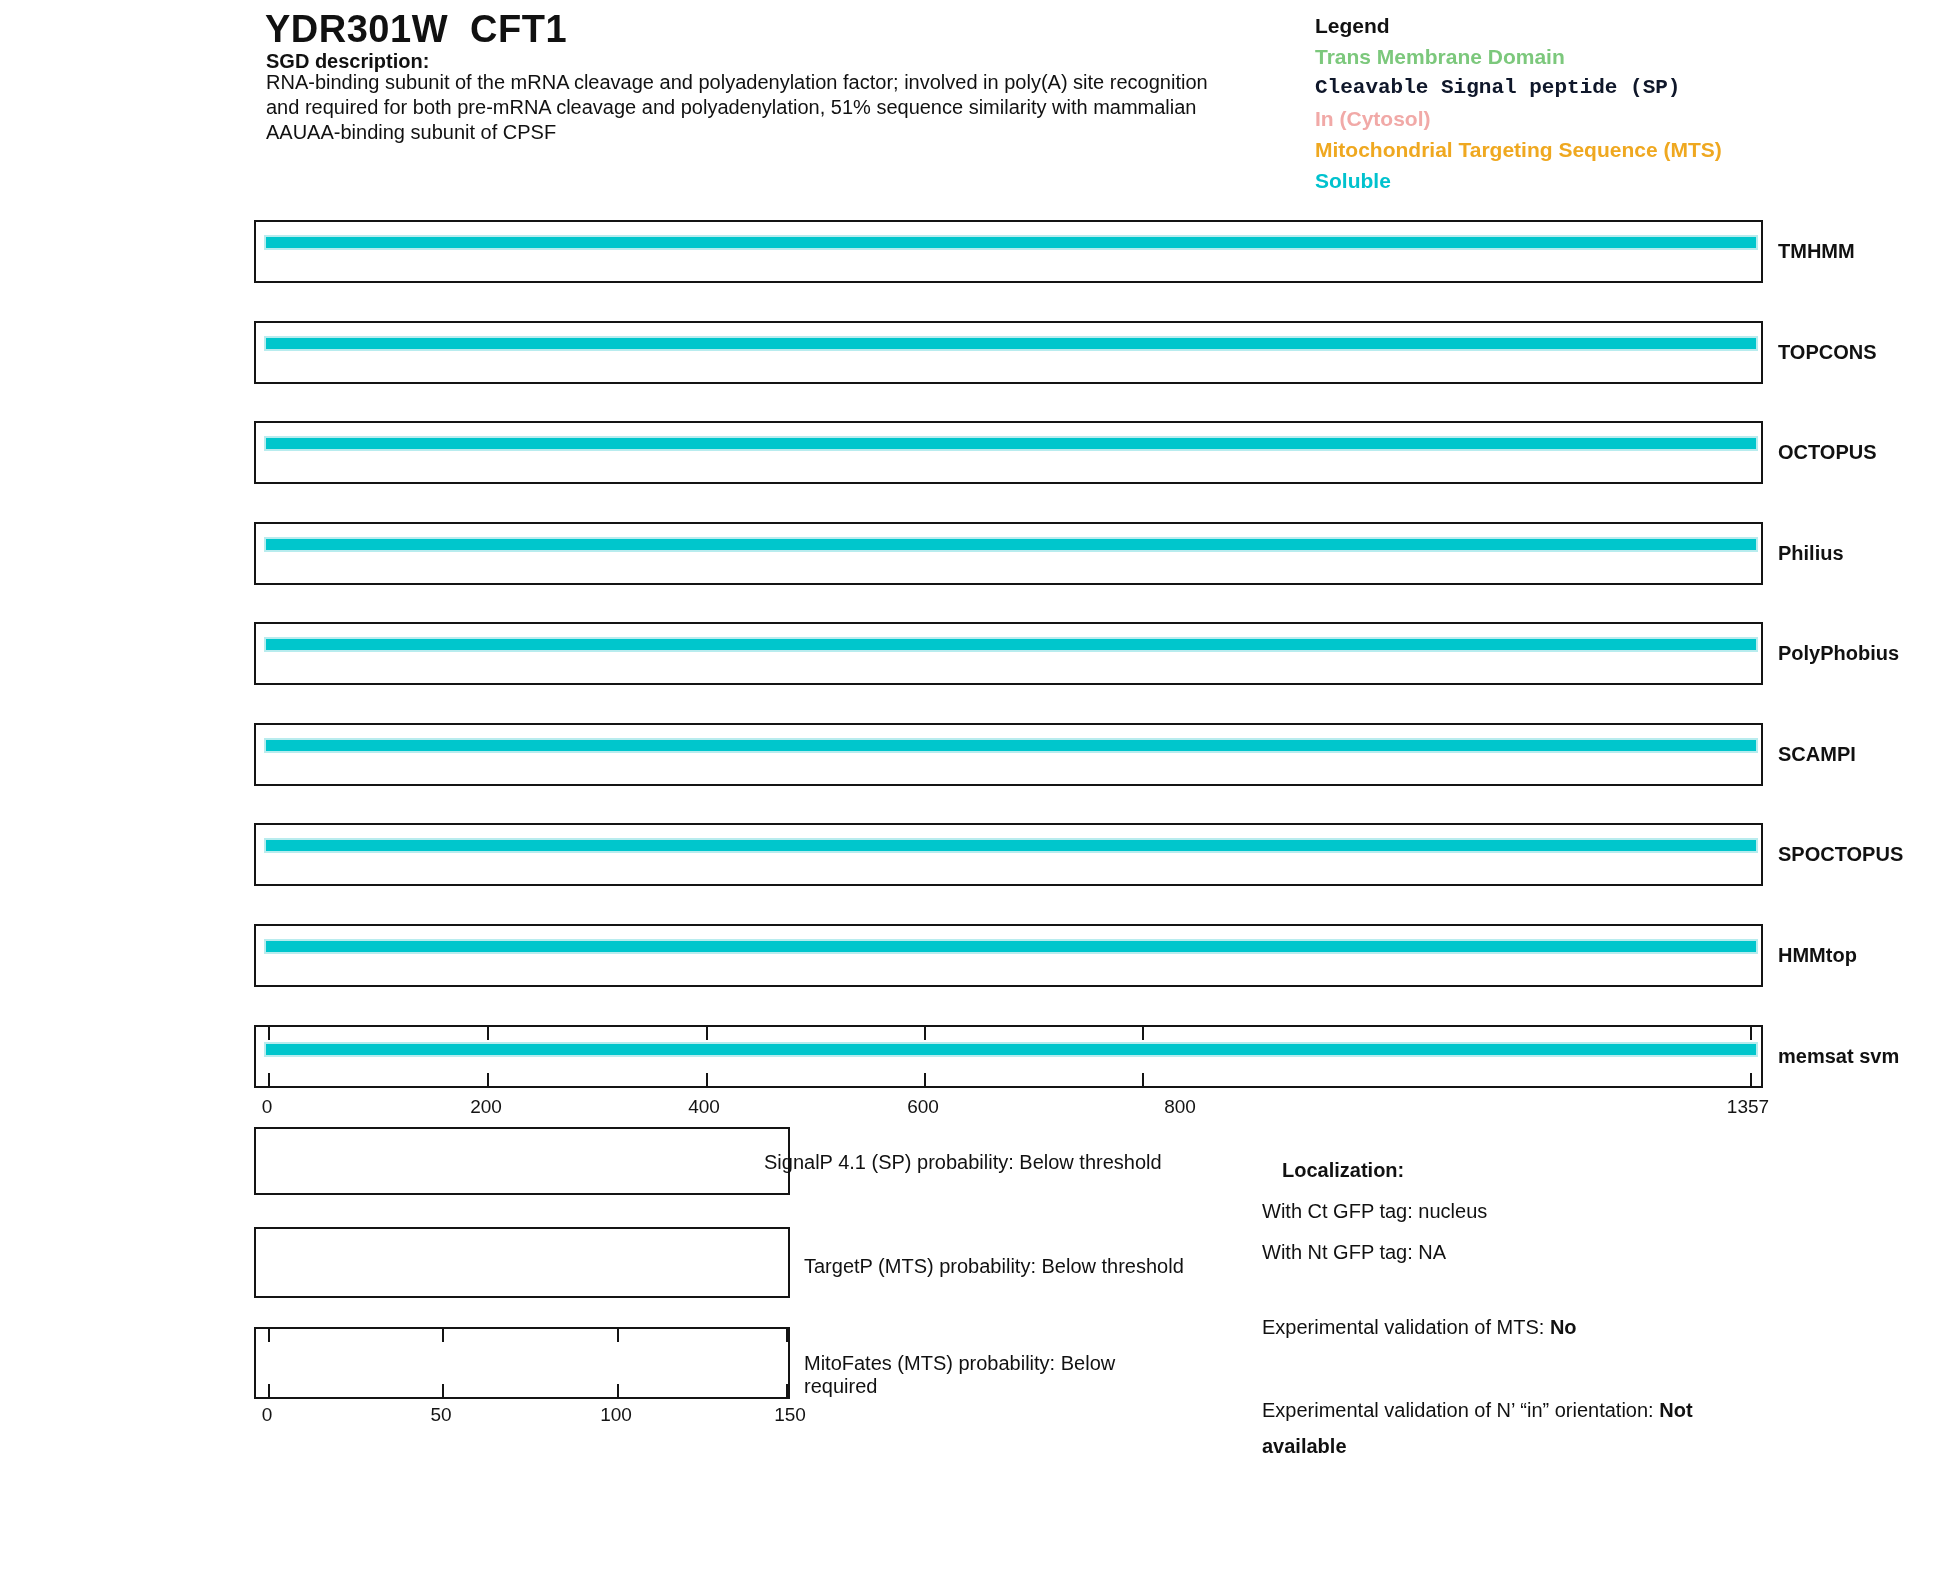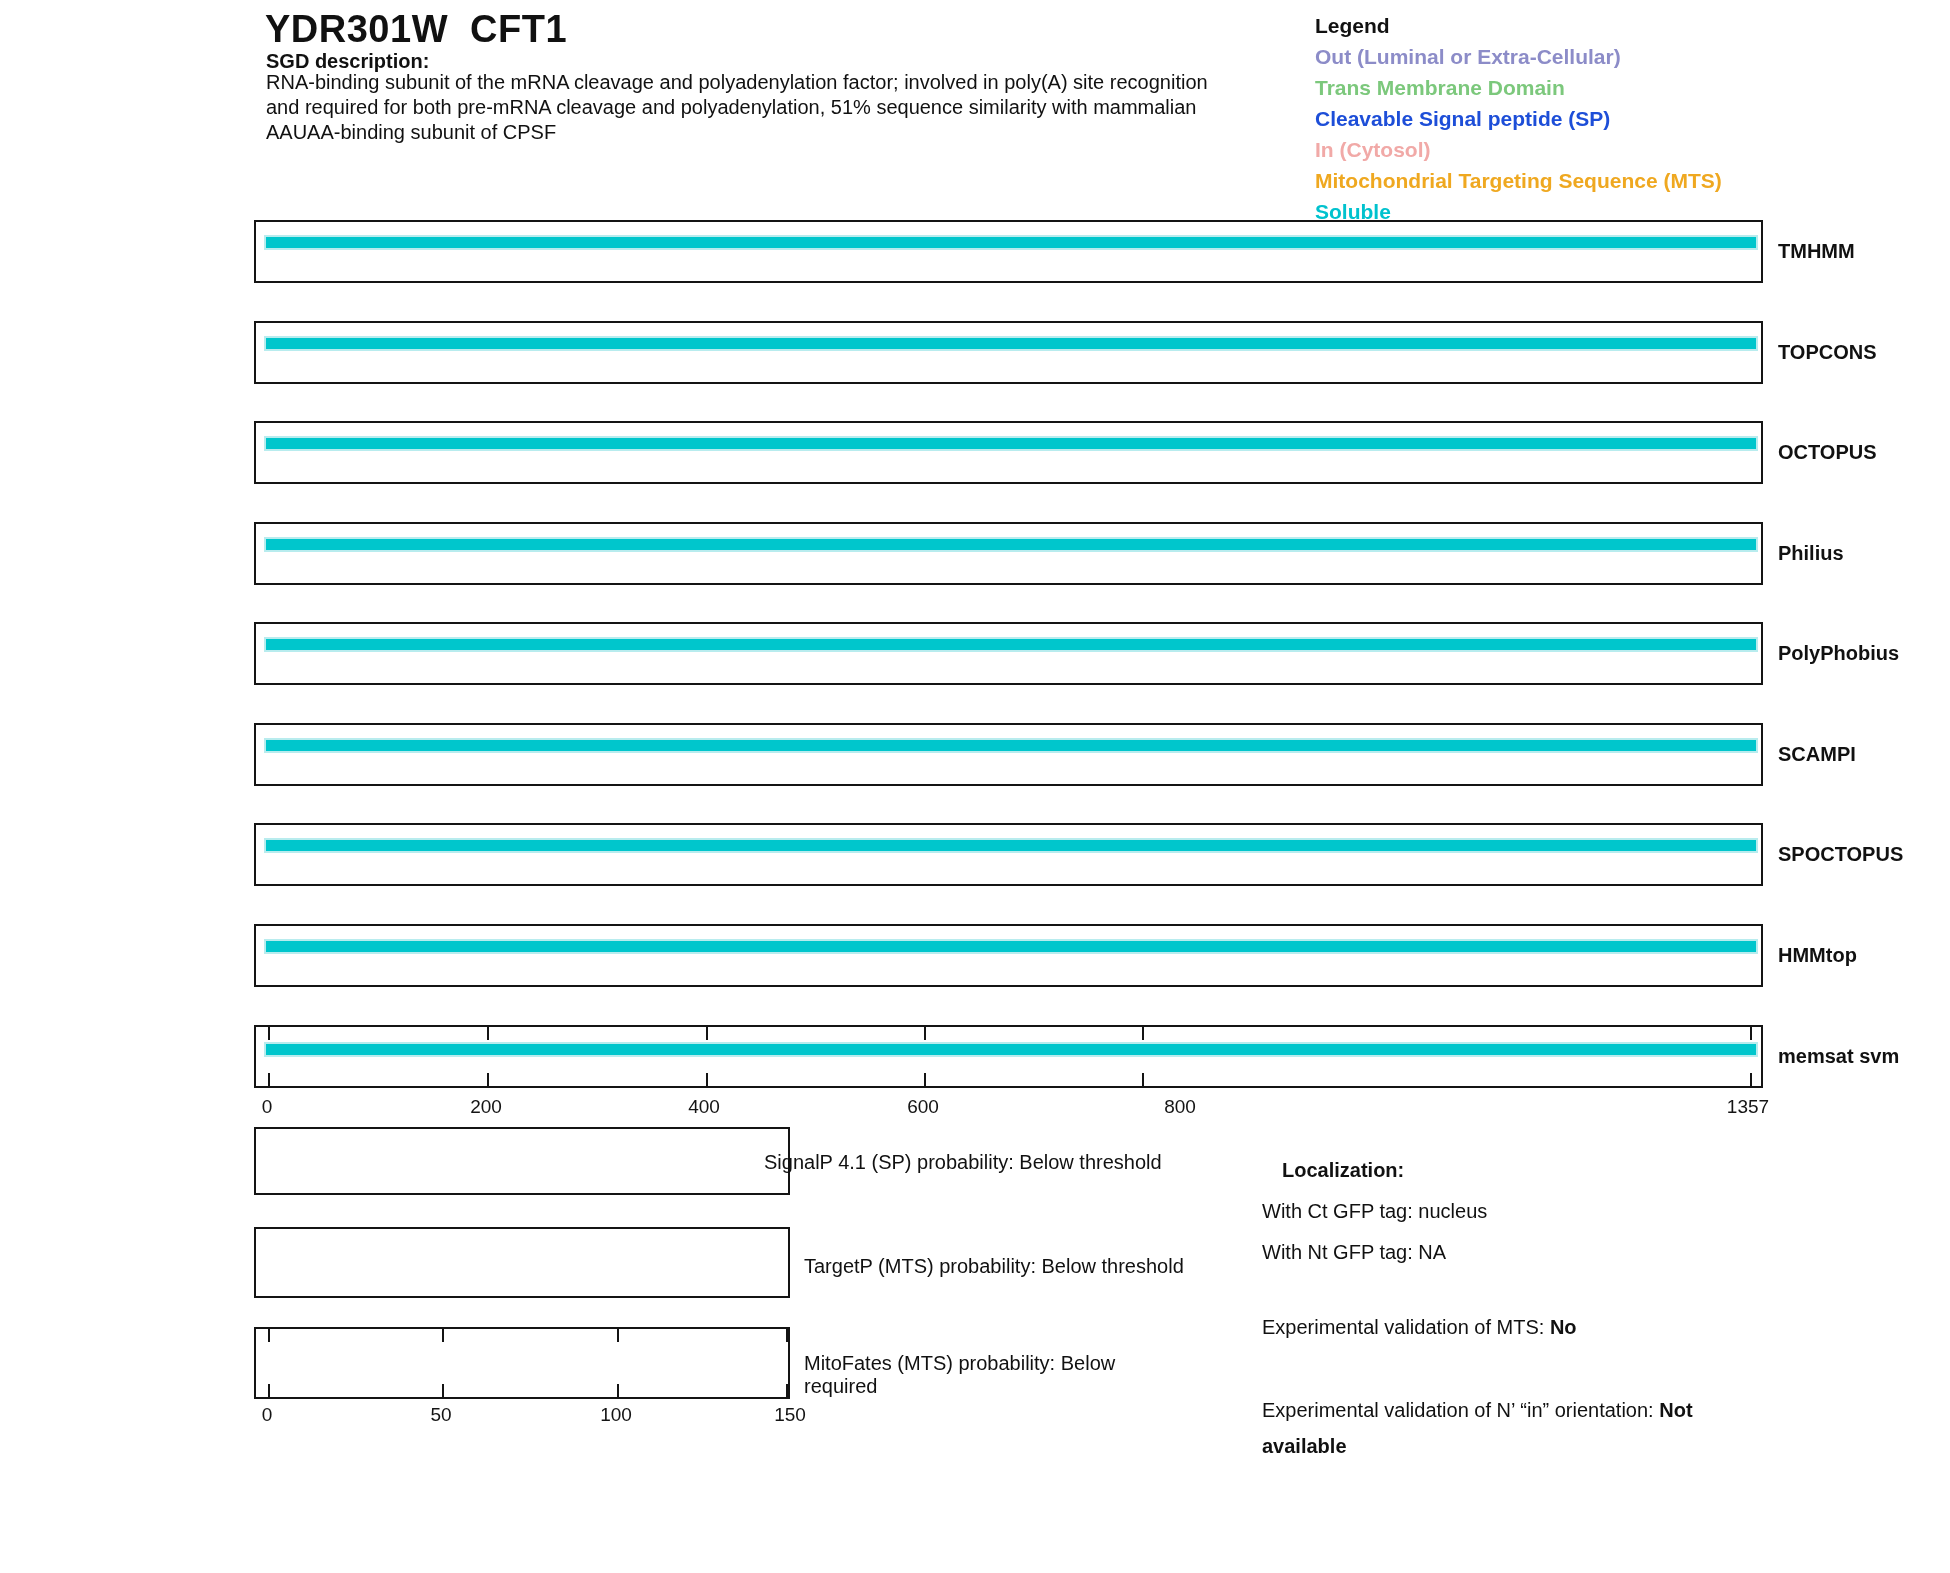--- a/index.html
+++ b/index.html
@@ -35,23 +35,22 @@
   <div class="abs title" style="left:265px;top:8px;">YDR301W  CFT1</div>
   <div class="abs sgd" style="left:266px;top:50px;">SGD description:</div>
   <div class="abs desc" style="left:266px;top:70px;">
     <div>RNA-binding subunit of the mRNA cleavage and polyadenylation factor; involved in poly(A) site recognition</div>
     <div>and required for both pre-mRNA cleavage and polyadenylation, 51% sequence similarity with mammalian</div>
     <div>AAUAA-binding subunit of CPSF</div>
   </div>
 
   <div class="abs legend-block" style="left:1315px;top:10px;">
     <div class="legend-title">Legend</div>
-    <div style="color: rgb(140, 140, 200);">Out (Luminal or Extra-Cellular)</div>
     <div style="color: rgb(124, 200, 124);">Trans Membrane Domain</div>
-    <div style="color: #1d4ed8;">Cleavable Signal peptide (SP)</div>
+    <div style="color: #0f172a; font-family: Liberation Mono, monospace;">Cleavable Signal peptide (SP)</div>
     <div style="color: rgb(241, 169, 167);">In (Cytosol)</div>
     <div style="color: rgb(239, 168, 32);">Mitochondrial Targeting Sequence (MTS)</div>
     <div style="color: rgb(0, 194, 206);">Soluble</div>
   </div>
 
   <div class="track" style="top:220px;">
     <div class="box tbox">
       <div class="bar" style="background: rgb(0, 198, 204);"></div>
     </div>
     <div class="track-label">TMHMM</div>

